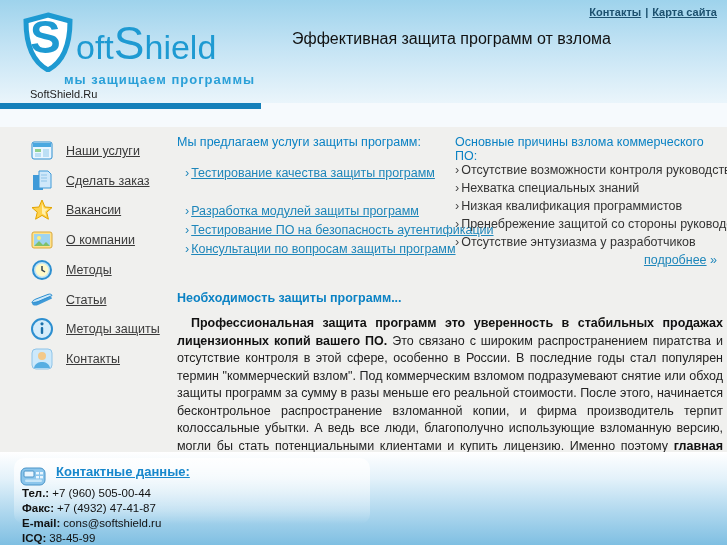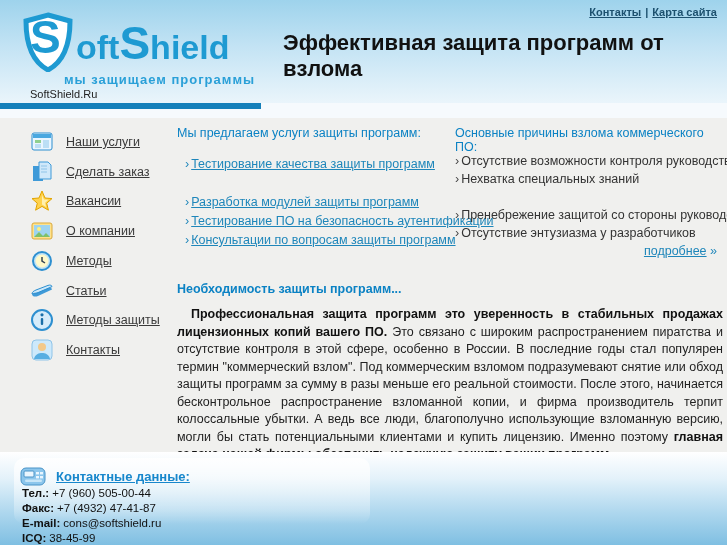--- a/index.html
+++ b/index.html
@@ -12,31 +12,31 @@
     background:linear-gradient(180deg,#9ed3ec 0%,#c3e3f4 45%,#eaf5fb 100%); }
   .topbar { position:absolute; top:6px; right:10px; font-size:11px; font-weight:bold; color:#1d516f; }
   .topbar a { color:#1d516f; text-decoration:underline; cursor:pointer; }
   .topbar .sep { margin:0 4px; text-decoration:none; }
 
   .logo { position:absolute; left:20px; top:14px; cursor:pointer; }
   .logo-row { display:flex; align-items:flex-end; height:58px; }
   .shield-wrap { position:relative; width:56px; height:60px; }
   .shield-wrap svg { position:absolute; left:0; top:0; }
   .shield-wrap .s1 { position:absolute; left:10px; top:-2px; font-size:46px; font-weight:bold; color:#1e9ad2; }
-  .logo-rest { font-weight:bold; color:#1e9ad2; font-size:34px; line-height:1; letter-spacing:0; padding-bottom:6px; }
+  .logo-rest { font-weight:normal; color:#1e9ad2; font-size:34px; line-height:1; letter-spacing:0; padding-bottom:6px; }
   .logo-rest .bigS { font-size:46px; }
   .tagline { margin:0 0 0 44px; font-size:13px; font-weight:bold; color:#2aa0d8; letter-spacing:1px; }
   .sitename { position:absolute; left:22px; top:88px; font-size:11px; color:#222;margin-left:8px; }
-  .page-title { position:absolute; left:283px; top:30px; font-size:22px; font-weight:bold; color:#111; }
+  .page-title { position:absolute; left:292px; top:30px; font-size:16px; font-weight:normal; color:#111; }
 
   .header-bar { position:absolute; left:0; top:103px; width:261px; height:6px; background:#1580ba; }
   .substrip { position:absolute; left:0; top:103px; width:727px; height:29px; background:#f6fafd; z-index:-1; }
 
   
-  .main { position:absolute; left:0; top:118px; width:727px; height:341px; background:#f0f0ee; }
+  .main { position:absolute; left:0; top:127px; width:727px; height:341px; background:#f0f0ee; }
 
   .menu-item { position:absolute; left:30px; display:flex; align-items:center; height:28px; cursor:pointer; text-decoration:none; }
   .menu-item .mi { width:24px; height:24px; display:inline-block; }
   .menu-item .ml { margin-left:12px; font-size:12.5px; color:#3a3a3a; text-decoration:underline; }
 
   .col-head { position:absolute; font-size:12.5px; font-weight:normal; color:#0b82c4; }
   .svc-row { position:absolute; left:177px; font-size:12.5px; white-space:nowrap;margin-left:8px; }
   .svc-row::before { content:"›"; color:#1e86ba; margin-right:2px; }
   .svc-row a { color:#1e86ba; text-decoration:underline; cursor:pointer; }
   .rsn-row { position:absolute; left:455px; font-size:12.5px; color:#333; white-space:nowrap; }
@@ -47,21 +47,21 @@
   .art-title { position:absolute; left:177px; top:296px; font-size:12.5px; font-weight:bold; color:#0b82c4; }
   .art-body { position:absolute; left:177px; top:320px; width:546px; font-size:12.5px; line-height:17.5px;
     text-align:justify; text-indent:14px; color:#222; }
   .art-body b { color:#111; }
 
   
   .footer { position:absolute; left:0; top:452px; width:727px; height:93px;
     background:linear-gradient(180deg,#ffffff 0%,#e4f2fa 28%,#aed7ee 65%,#7fbfe2 100%); }
   .contact-box { position:absolute; left:14px; top:6px; width:356px; height:66px; border-radius:10px;
     background:linear-gradient(180deg,rgba(255,255,255,.85) 0%,rgba(255,255,255,.25) 80%,rgba(255,255,255,0) 100%); }
-  .contact-head { position:absolute; left:20px; top:12px; display:flex; align-items:center; cursor:pointer; }
+  .contact-head { position:absolute; left:20px; top:12px; display:flex; cursor:pointer; }
   .contact-head .ph { width:28px; height:24px; margin-right:8px; }
   .contact-head .ct { font-size:13px; font-weight:bold; color:#1787cc; text-decoration:underline; }
   .c-row { position:absolute; left:22px; font-size:11.5px; color:#111; }
   .c-row b { margin-right:3px; }
 </style>
 </head>
 <body>
 
 <div id="page">
 
@@ -175,20 +175,21 @@
 
     <div class="col-head" style="left:177px; top:8px">Мы предлагаем услуги защиты программ:</div>
     <div class="svc-row" style="top:39px"><a>Тестирование качества защиты программ</a></div>
     <div class="svc-row" style="top:77px"><a>Разработка модулей защиты программ</a></div>
     <div class="svc-row" style="top:96px"><a>Тестирование ПО на безопасность аутентификации</a></div>
     <div class="svc-row" style="top:115px"><a>Консультации по вопросам защиты программ</a></div>
 
     <div class="col-head" style="left:455px; top:8px">Основные причины взлома коммерческого ПО:</div>
     <div class="rsn-row" style="top:36px"><span>Отсутствие возможности контроля руководством</span></div>
     <div class="rsn-row" style="top:54px"><span>Нехватка специальных знаний</span></div>
+    <div class="rsn-row" style="top:72px"><span>Низкая квалификация программистов</span></div>
     <div class="rsn-row" style="top:90px"><span>Пренебрежение защитой со стороны руководства</span></div>
     <div class="rsn-row" style="top:108px"><span>Отсутствие энтузиазма у разработчиков</span></div>
     <div class="more-link" style="top:126px"><span class="w">подробнее</span> <span>»</span></div>
 
     <div class="art-title" style="top:164px; left:177px">Необходимость защиты программ...</div>
     <div class="art-body" style="top:188px"><b>Профессиональная защита программ это уверенность в стабильных продажах лицензионных копий вашего ПО.</b><span> Это связано с широким распространением пиратства и отсутствие контроля в этой сфере, особенно в России.  В последние годы стал популярен термин "коммерческий взлом". Под коммерческим взломом подразумевают снятие или обход защиты программ за сумму в разы меньше его реальной стоимости. После этого, начинается бесконтрольное распространение взломанной копии, и фирма производитель терпит колоссальные убытки. А ведь все люди, благополучно использующие взломанную версию, могли бы стать потенциальными клиентами и купить лицензию.  Именно поэтому </span><b>главная задача нашей фирмы обеспечить надежную защиту ваших программ.</b></div>
   </div>
 
   <div class="footer">
     <div class="contact-box"></div>

